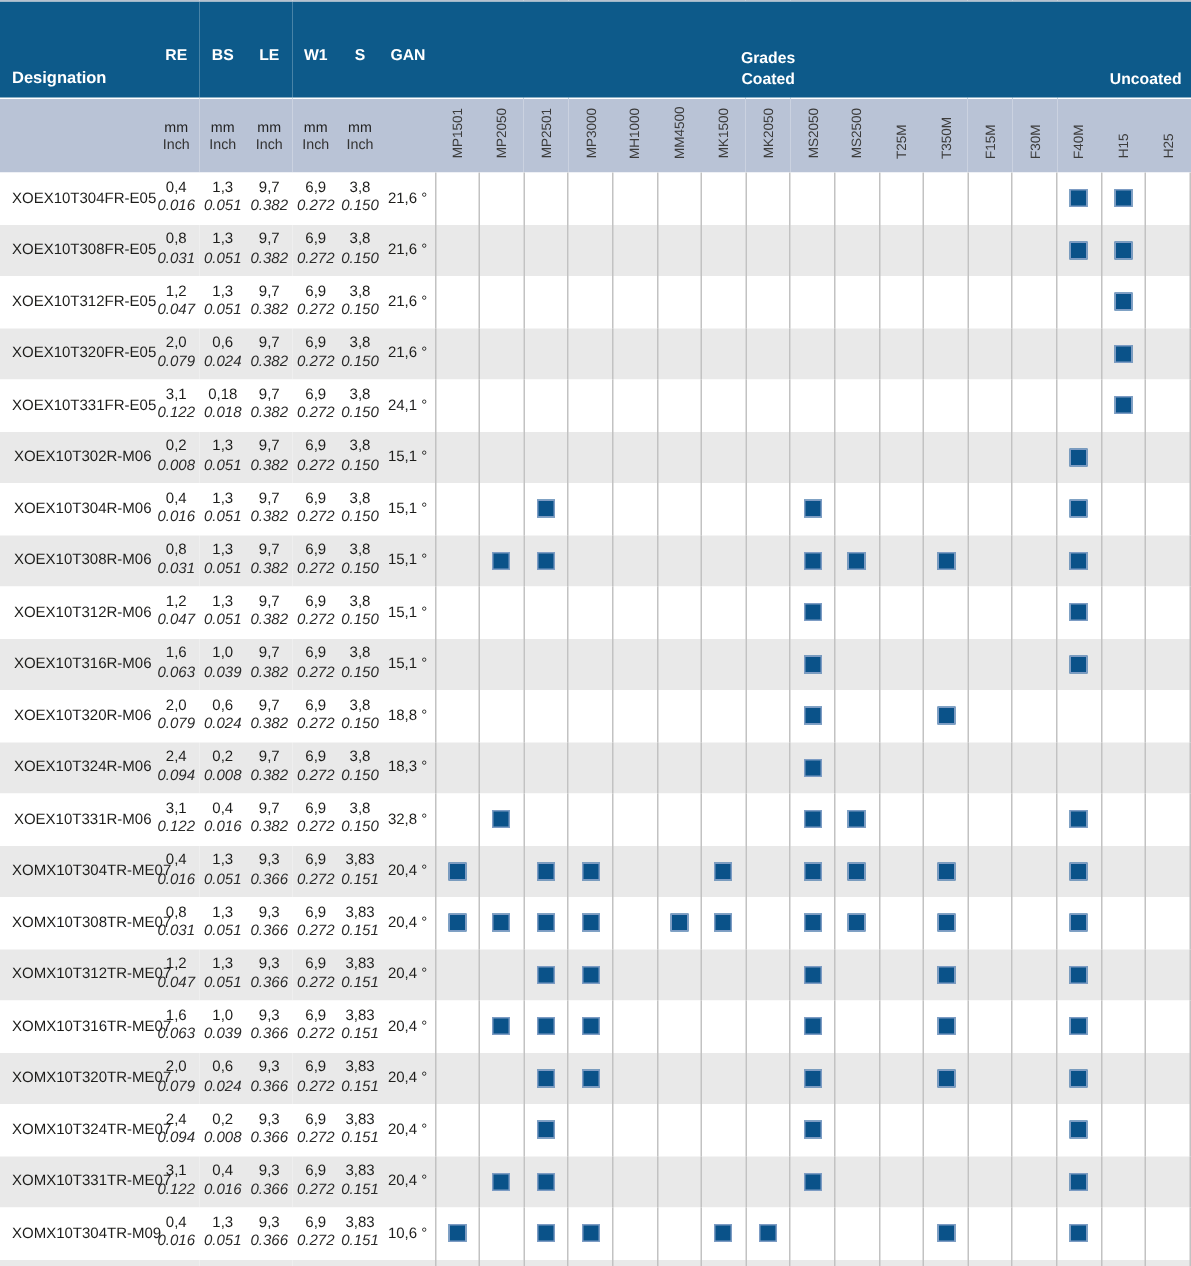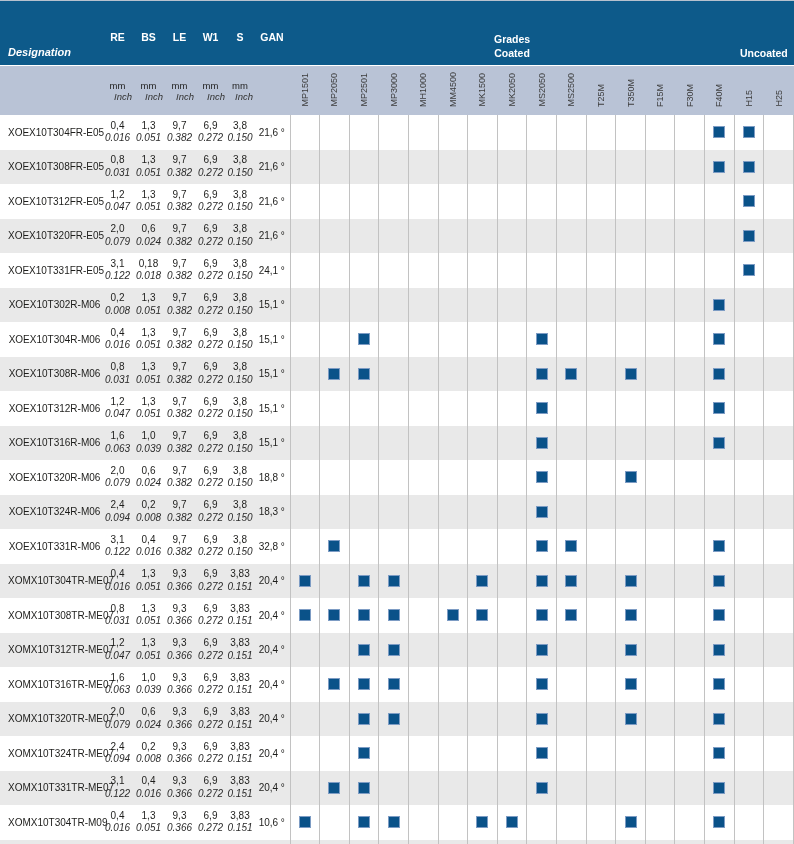--- a/index.html
+++ b/index.html
@@ -9,34 +9,34 @@
     --square:#0a5289;
     --square-border:#7d9cc4;
     --grid:#c2c2c2;
     --text:#1d1d1b;
   }
   html,body{margin:0;padding:0;background:#fff;}
   body{width:794px;height:844px;font-family:"Liberation Sans",sans-serif;color:var(--text);overflow:hidden;}
   table{border-collapse:collapse;table-layout:fixed;width:794px;}
   thead th{background:var(--header-blue);color:#fff;font-weight:bold;}
   tr.head th{height:41px;vertical-align:bottom;border-top:1px solid #b6c1ce;border-bottom:1px solid #fff;}
-  th.h-desig{text-align:left;padding:0 0 7px 8px;font-size:11px;font-style:italic;}
+  th.h-desig{text-align:left;padding:0 0 7px 8px;font-size:11px;}
   th.h-dim{font-size:10.5px;text-align:center;padding-bottom:22px;}
   th.h-grades{font-size:10.5px;text-align:center;vertical-align:bottom;padding-bottom:5px;}
   .h-grades .line{line-height:14px;height:14px;}
   tr.sub th{background:var(--subheader);height:45px;font-weight:normal;}
   th.sub-empty{background:var(--subheader);}
   th.sub-unit{text-align:center;vertical-align:middle;font-size:9.5px;color:#222;}
   th.sub-unit .mm{line-height:11px;}
-  th.sub-unit .inch{line-height:11px;font-style:italic;color:#333;text-align:right;}
+  th.sub-unit .inch{line-height:11px;color:#333;}
   th.sub-grade{vertical-align:bottom;text-align:center;padding:0 0 4px 0;}
   .vlabel{writing-mode:vertical-rl;transform:rotate(180deg);font-size:9px;font-weight:400;color:#3c3c3c;margin:0 auto;display:inline-block;}
   tbody td{height:32.5px;vertical-align:middle;background:#fff;}
   tbody tr:nth-child(even) td{background:var(--row-alt);}
-  td.desig{font-size:10px;text-align:center;padding-left:8px;white-space:nowrap;}
+  td.desig{font-size:10px;text-align:right;padding-left:8px;white-space:nowrap;}
   td.dim{text-align:center;font-size:10px;line-height:12.5px;}
   td.dim .inch{font-style:italic;color:#2a2a2a;}
   td.gan{text-align:center;font-size:10px;white-space:nowrap;}
   td.grade{border-left:1px solid var(--grid);text-align:center;}
   td.grade.last{border-right:1px solid var(--grid);}
   .square{width:12px;height:12px;margin:0 auto;background:var(--square);border:1px solid var(--square-border);box-sizing:border-box;}
 </style>
 </head>
 <body>
 

